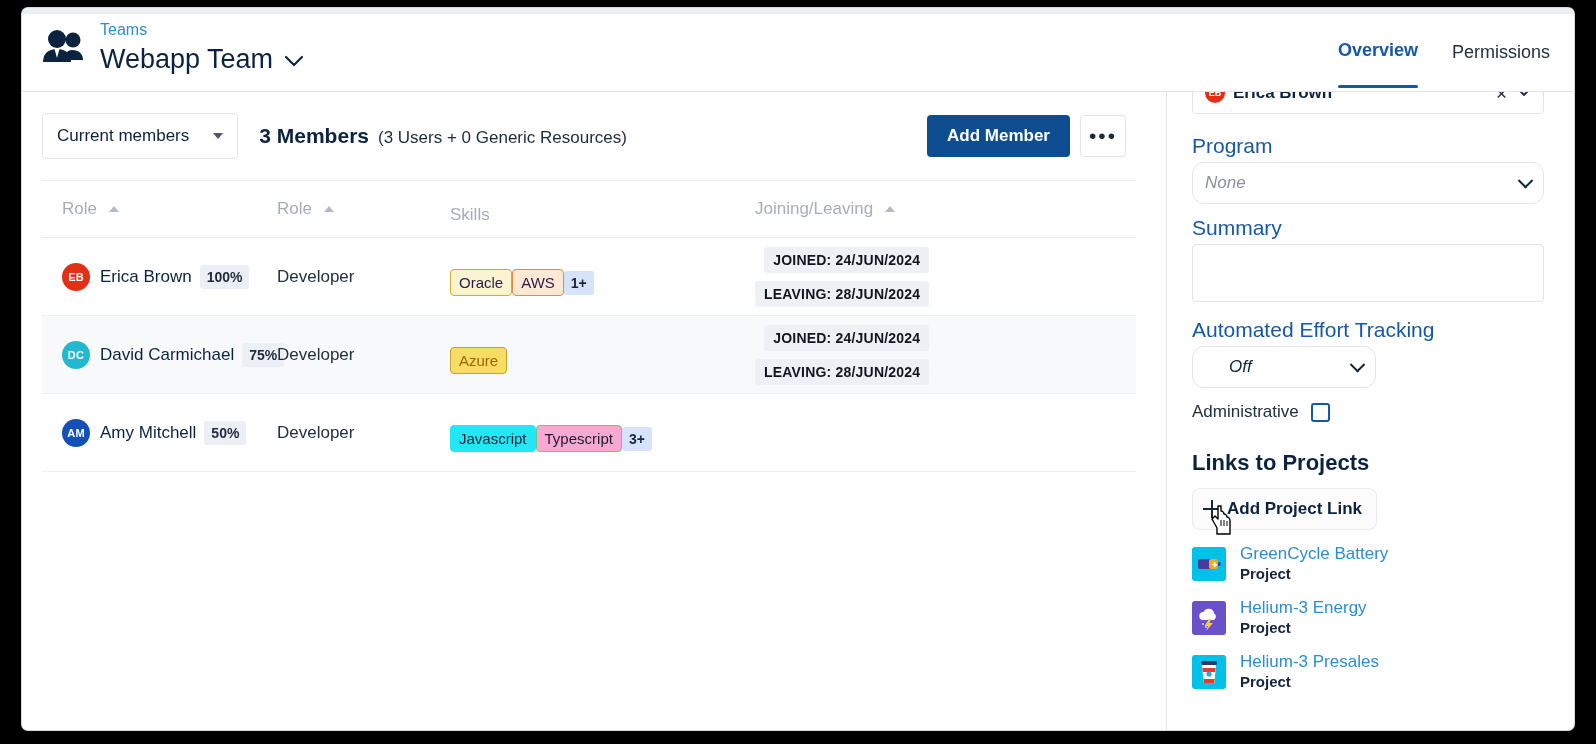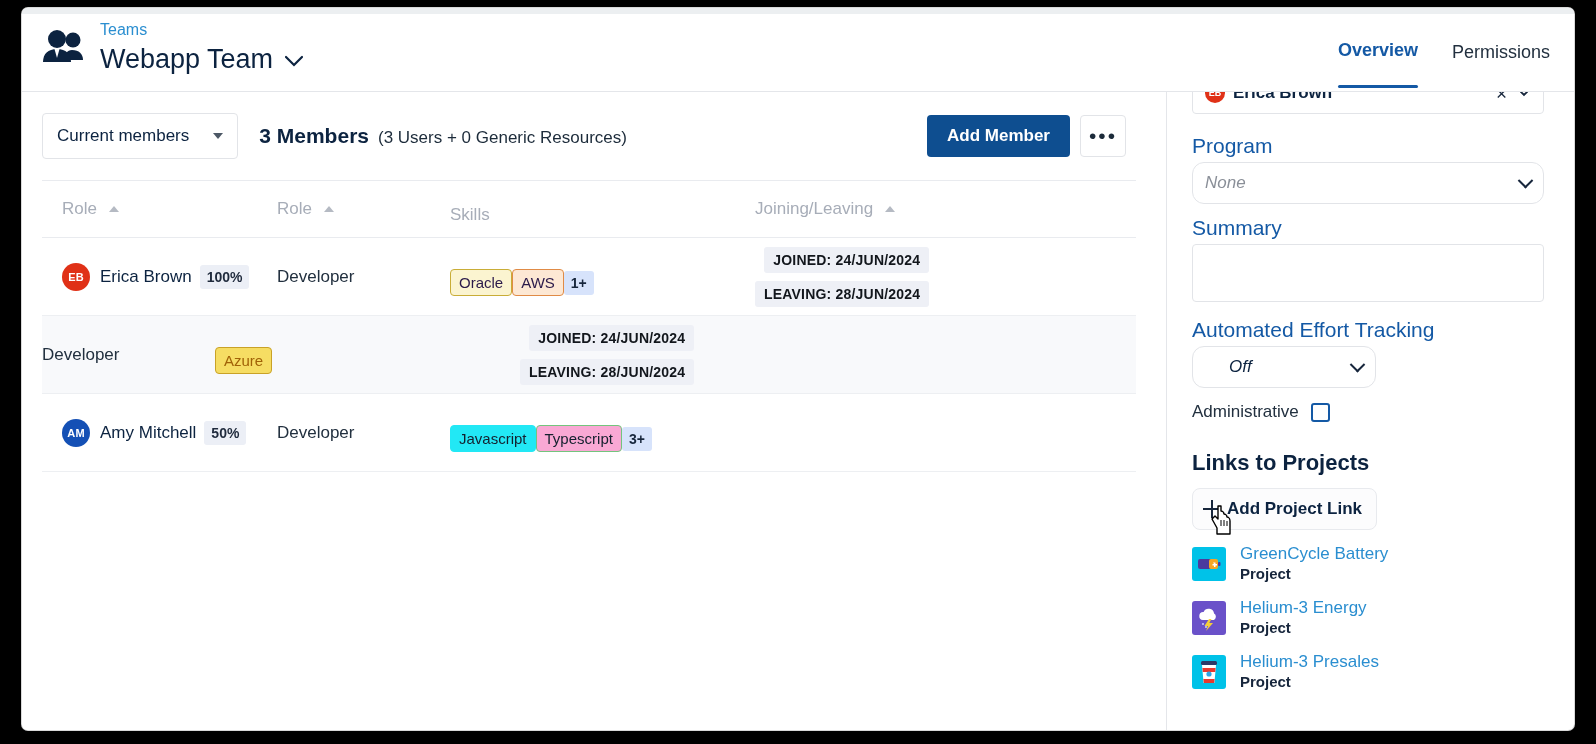--- a/index.html
+++ b/index.html
@@ -325,20 +325,25 @@
               </span>
     </div>
     <div class="cell col-dates">
       <div class="dates-wrap">
         <span class="datebadge">JOINED: 24/JUN/2024</span>
         <span class="datebadge">LEAVING: 28/JUN/2024</span>
       </div>
             </div>
           </div>
           <div class="trow alt">
+    <div class="cell col-name">
+      <span class="avatar" style="background:#22b8cf">DC</span>
+      <span class="person-name">David Carmichael</span>
+      <span class="pct">75%</span>
+    </div>
     <div class="cell col-role">
       <span class="role-text">Developer</span>
     </div>
     <div class="cell col-skills">
       <span class="skills-wrap">
                 <span class="chip" style="background:#f6dd63;border-color:#c9a227;color:#a16207">Azure</span>
               </span>
     </div>
     <div class="cell col-dates">
       <div class="dates-wrap">

